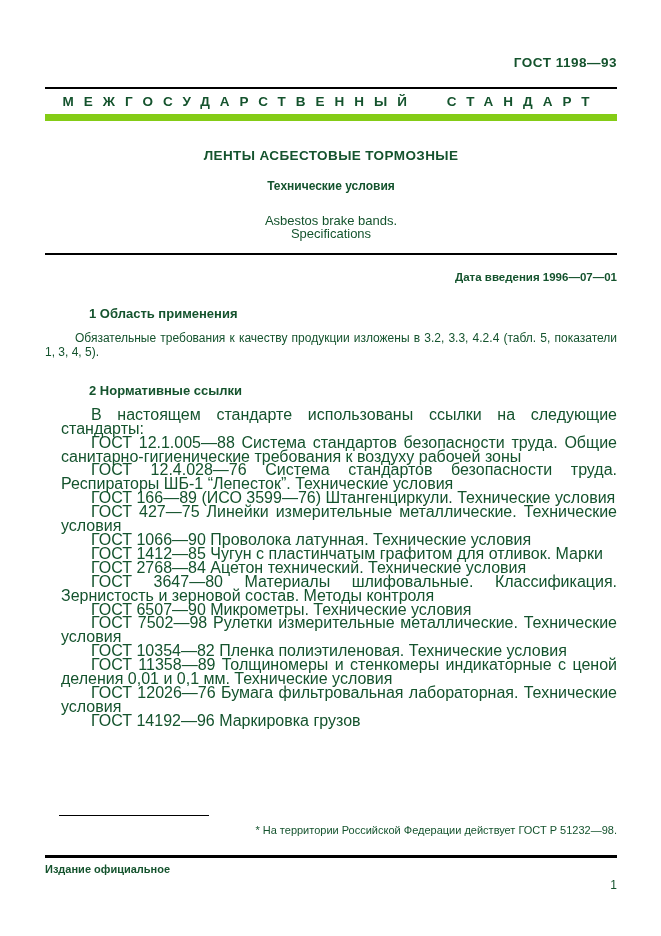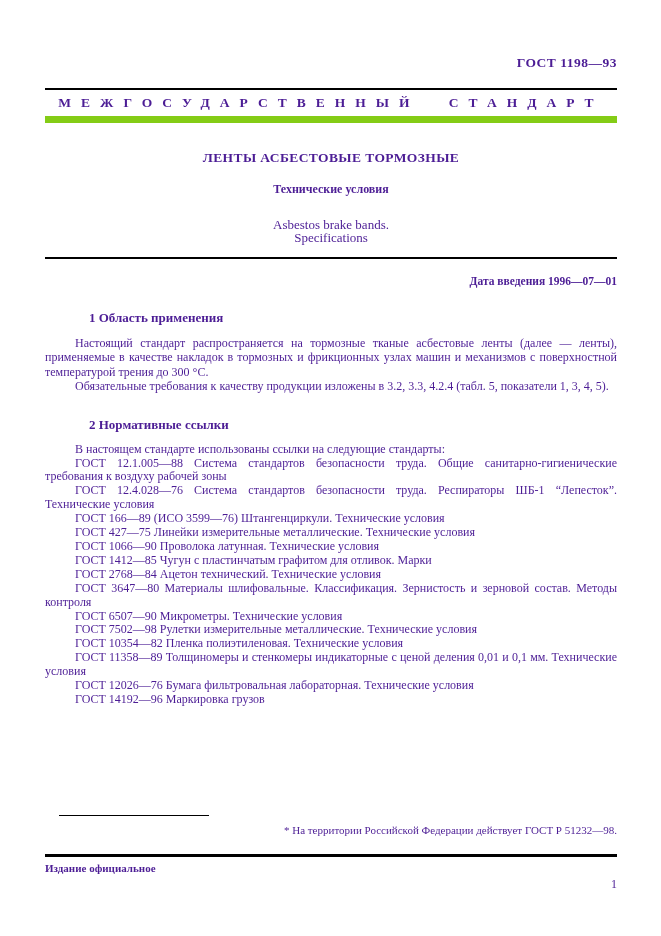--- a/index.html
+++ b/index.html
@@ -2,22 +2,22 @@
 <html><head>
 <meta charset="utf-8">
 <style>
   * { margin: 0; padding: 0; box-sizing: border-box; }
   html, body { background: #e9e9e9; }
   .page {
     width: 661px;
     height: 936px;
     margin: 0 auto;
     background: #ffffff;
-    color: #4c1d95;
-    font-family: Liberation Serif, serif;
+    color: #14532d;
+    font-family: Liberation Sans, sans-serif;
     position: relative;
     padding: 55px 44px 0 45px;
     overflow: hidden;
   }
   .doc-number {
     text-align: right;
     font-weight: bold;
     font-size: 13.5px;
     letter-spacing: 0.5px;
   }
@@ -70,24 +70,25 @@
     font-weight: bold;
     font-size: 13px;
   }
   .body-text {
     font-size: 12px;
     line-height: 14.4px;
     text-indent: 30px;
     text-align: justify;
   }
   .ref-item {
-    font-size: 12px;
+    font-size: 16px;
     line-height: 13.9px;
     text-indent: 30px;
     text-align: justify;
+    margin-left: 16px;
   }
   .footnote-area {
     position: absolute;
     left: 45px;
     right: 44px;
     bottom: 100px;
   }
   .footnote-rule {
     width: 150px;
     border-top: 1px solid #000;
@@ -138,21 +139,20 @@
     <div>Asbestos brake bands.</div>
     <div>Specifications</div>
   </div>
 
   <hr class="divider-rule">
 
   <div class="effective-date">Дата введения 1996—07—01</div>
 
   <div class="section-heading">1 Область применения</div>
 
-  <p class="body-text">Настоящий стандарт распространяется на тормозные тканые асбестовые ленты (далее — ленты), применяемые в качестве накладок в тормозных и фрикционных узлах машин и механизмов с поверхностной температурой трения до 300 °С.</p>
 
   <p class="body-text">Обязательные требования к качеству продукции изложены в 3.2, 3.3, 4.2.4 (табл. 5, показатели 1, 3, 4, 5).</p>
 
   <div class="section-heading">2 Нормативные ссылки</div>
 
   <p class="ref-item">В настоящем стандарте использованы ссылки на следующие стандарты:</p>
 
   <div id="references-list">
       <p class="ref-item">ГОСТ 12.1.005—88 Система стандартов безопасности труда. Общие санитарно-гигиенические требования к воздуху рабочей зоны</p>
       <p class="ref-item">ГОСТ 12.4.028—76 Система стандартов безопасности труда. Респираторы ШБ-1 “Лепесток”. Технические условия</p>

